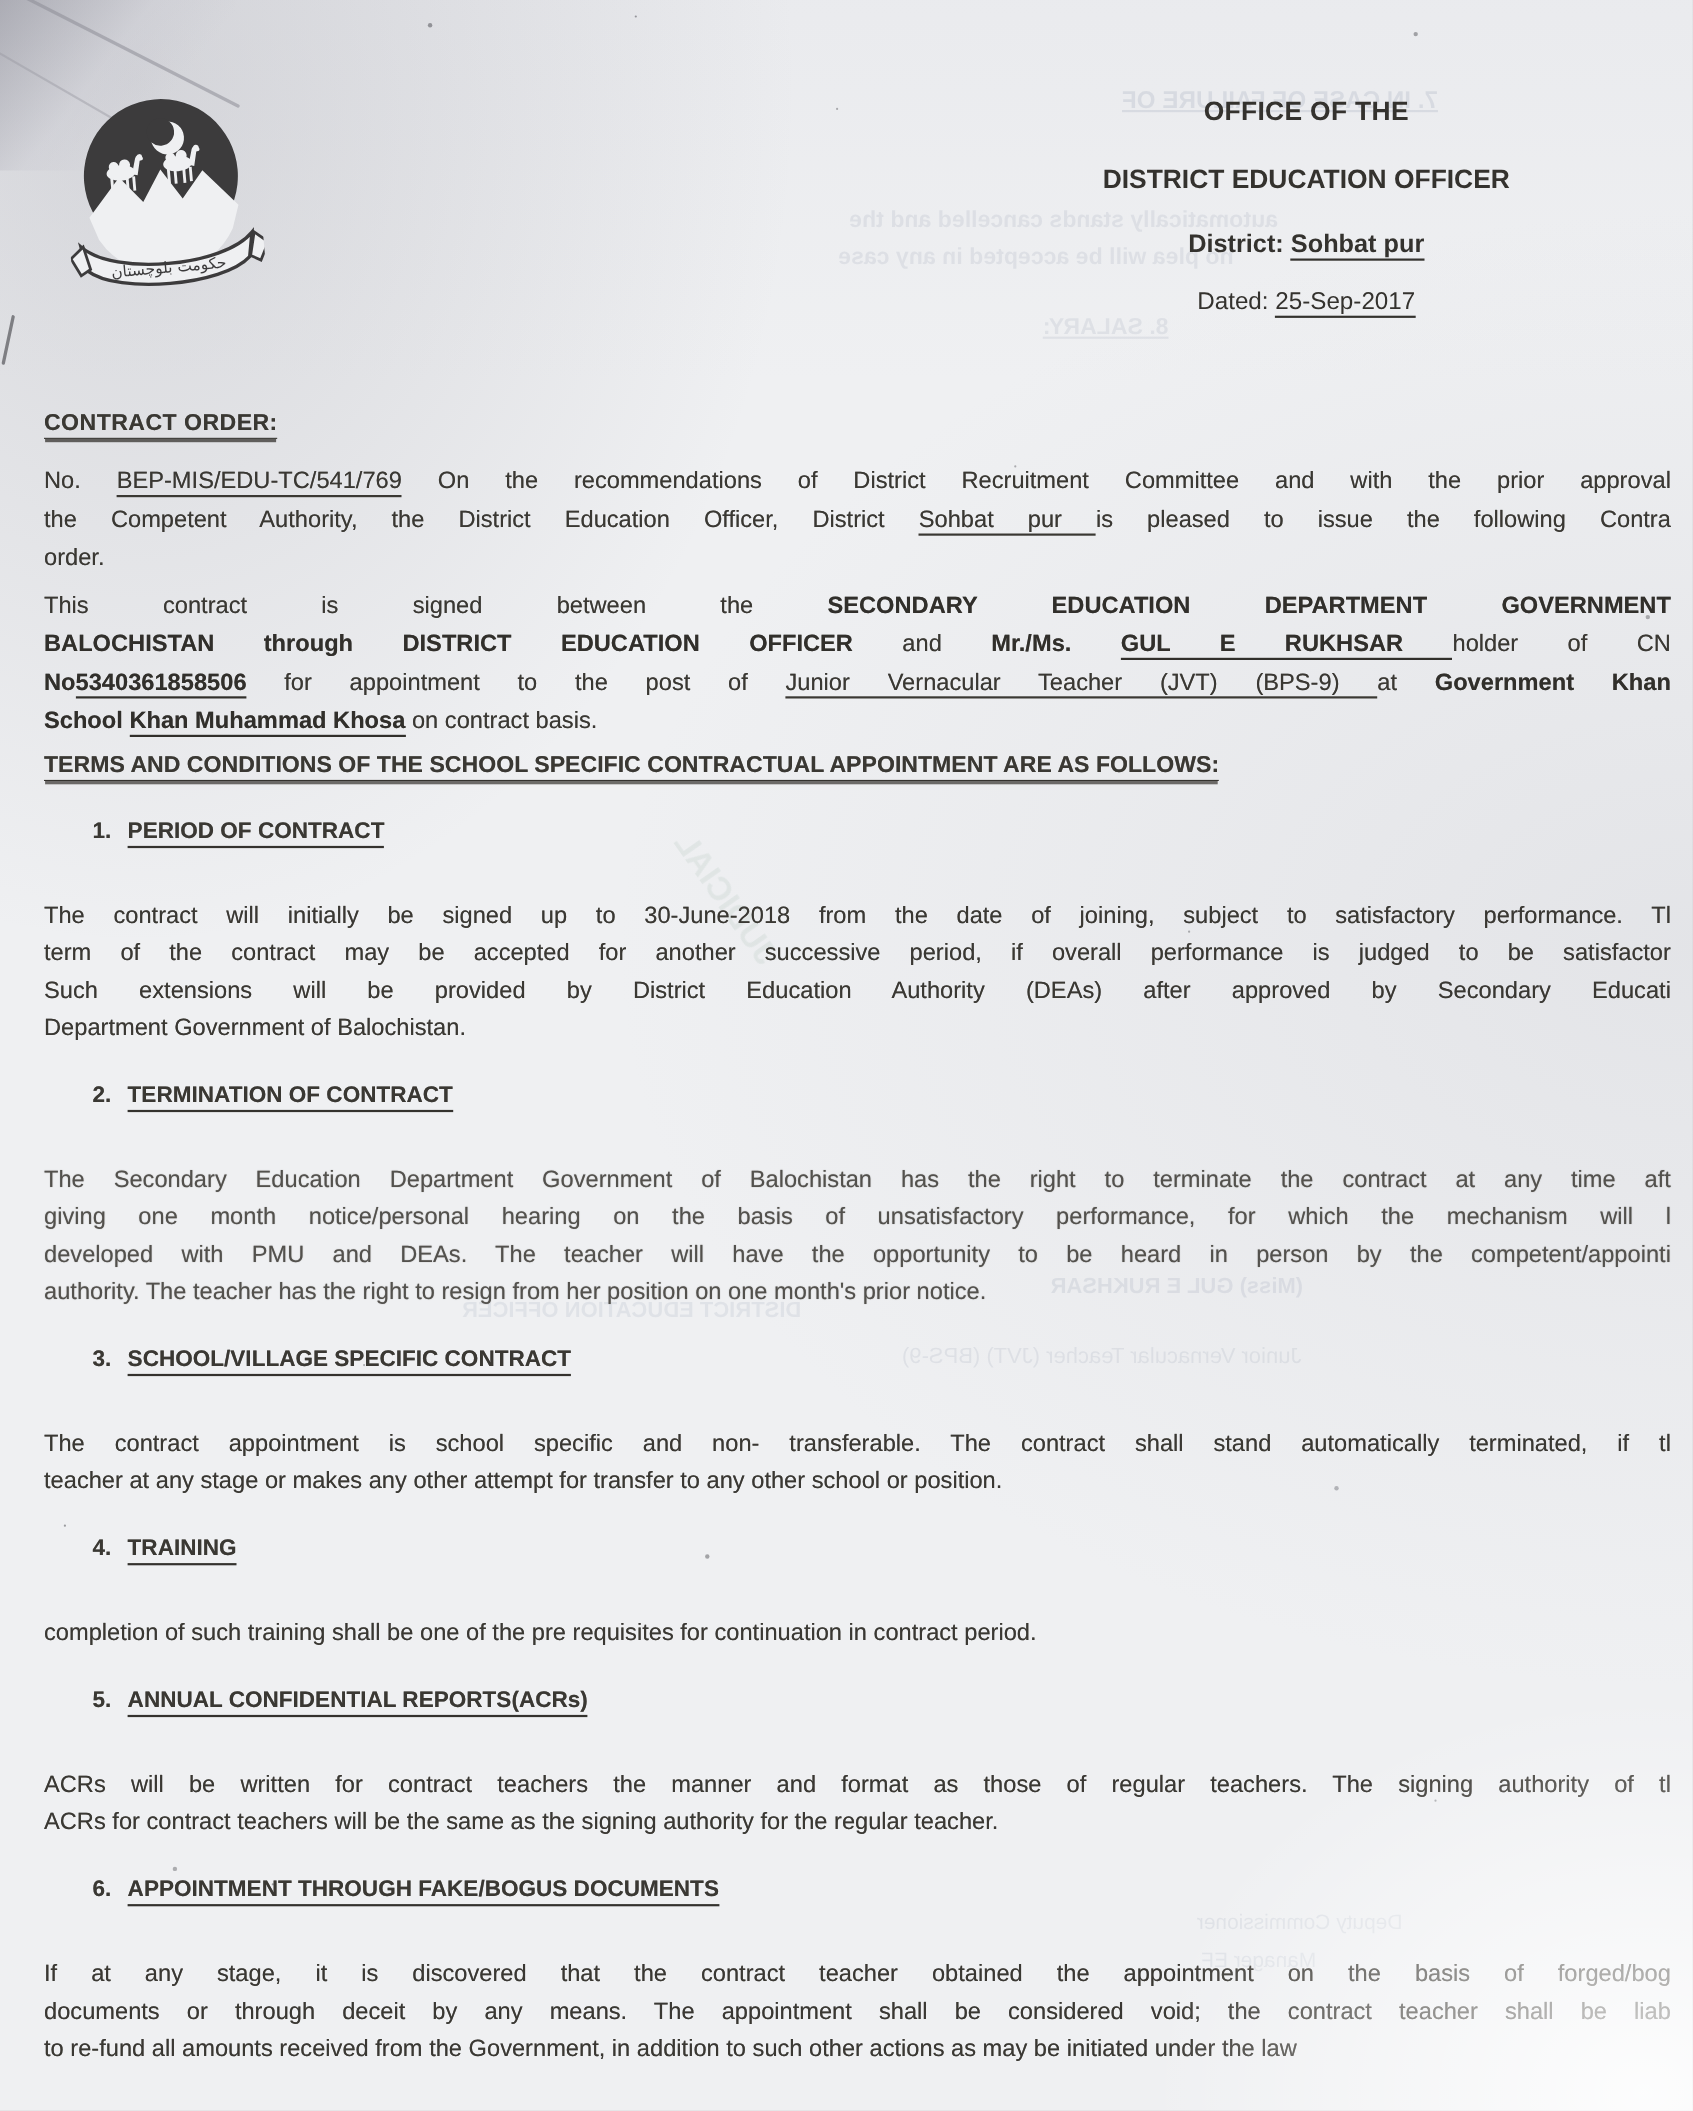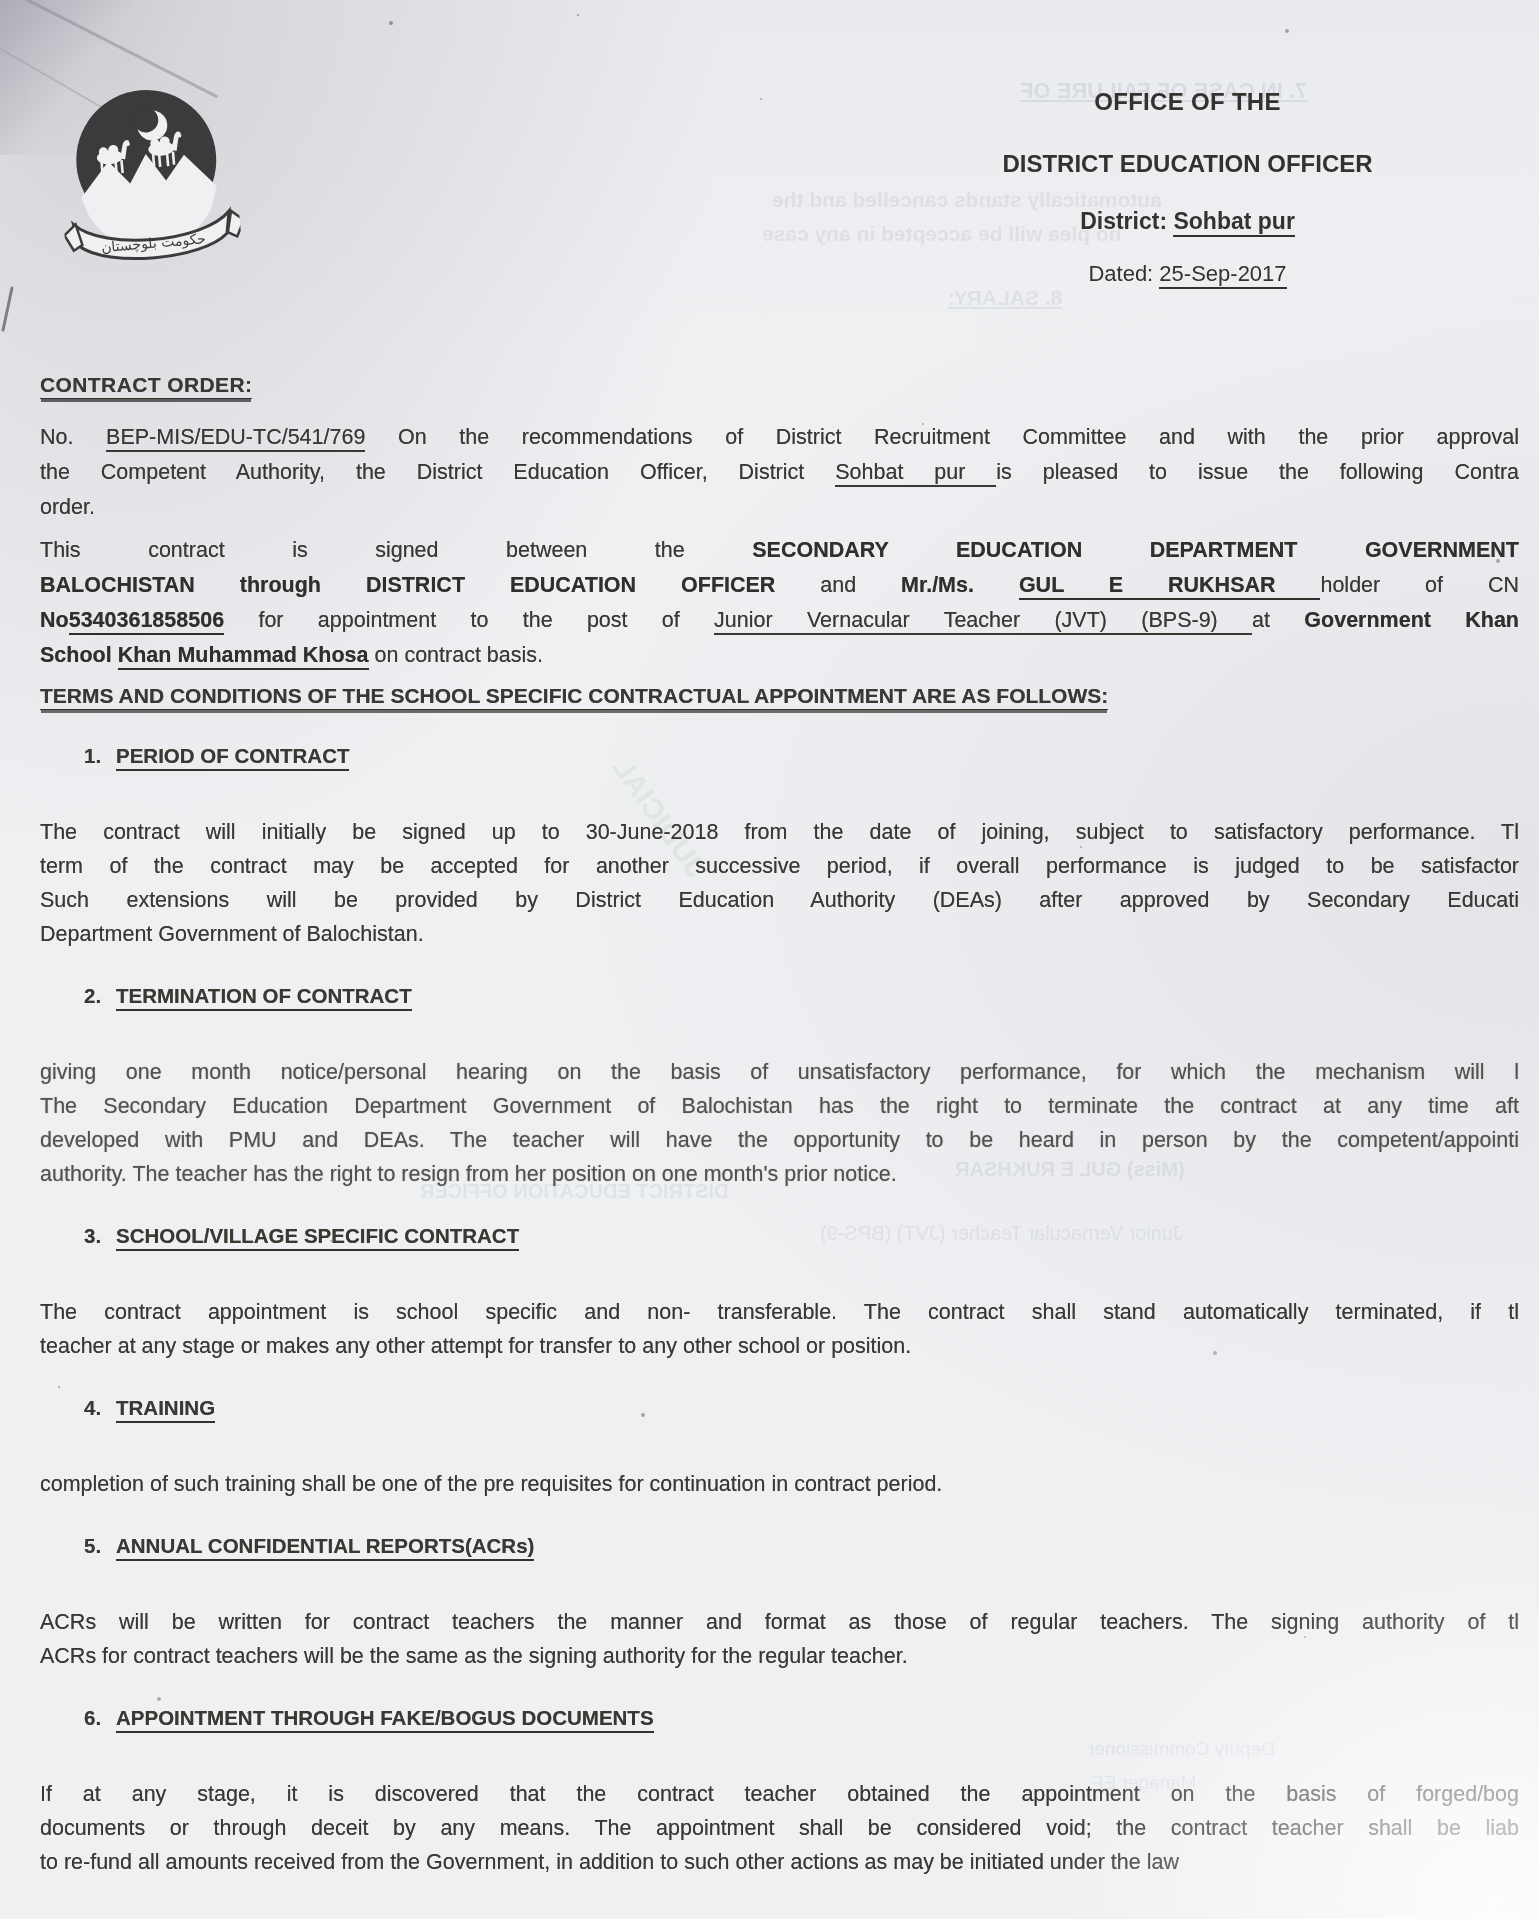--- a/index.html
+++ b/index.html
@@ -138,22 +138,22 @@
       <div class="rule-heading"><span>TERMS AND CONDITIONS OF THE SCHOOL SPECIFIC CONTRACTUAL APPOINTMENT ARE AS FOLLOWS:</span></div>
       <div class="sec-h"><span class="num">1.</span><span class="lbl">PERIOD OF CONTRACT</span></div>
       <div class="para sec">
         <div class="line"><span>The contract will initially be signed up to 30-June-2018 from the date of joining, subject to satisfactory performance. Tl</span></div>
         <div class="line"><span>term of the contract may be accepted for another successive period, if overall performance is judged to be satisfactor</span></div>
         <div class="line"><span>Such extensions will be provided by District Education Authority (DEAs) after approved by Secondary Educati</span></div>
         <div class="line last"><span>Department Government of Balochistan.</span></div>
       </div>
       <div class="sec-h"><span class="num">2.</span><span class="lbl">TERMINATION OF CONTRACT</span></div>
       <div class="para sec sec faded">
+        <div class="line"><span>The Secondary Education Department Government of Balochistan has the right to terminate the contract at any time aft</span></div>
         <div class="line"><span>giving one month notice/personal hearing on the basis of unsatisfactory performance, for which the mechanism will l</span></div>
-        <div class="line"><span>The Secondary Education Department Government of Balochistan has the right to terminate the contract at any time aft</span></div>
         <div class="line"><span>developed with PMU and DEAs.  The teacher will have the opportunity to be heard in person by the competent/appointi</span></div>
         <div class="line last"><span>authority. The teacher has the right to resign from her position on one month's prior notice.</span></div>
       </div>
       <div class="sec-h"><span class="num">3.</span><span class="lbl">SCHOOL/VILLAGE SPECIFIC CONTRACT</span></div>
       <div class="para sec">
         <div class="line"><span>The contract appointment is school specific and non- transferable. The contract shall stand automatically terminated, if tl</span></div>
         <div class="line last"><span>teacher at any stage or makes any other attempt for transfer to any other school or position.</span></div>
       </div>
       <div class="sec-h"><span class="num">4.</span><span class="lbl">TRAINING</span></div>
       <div class="para sec">

